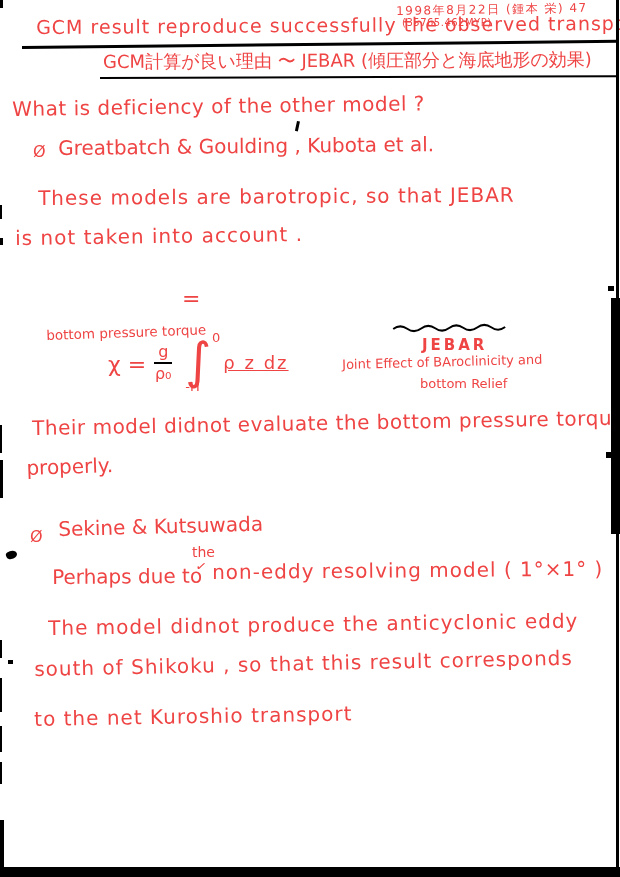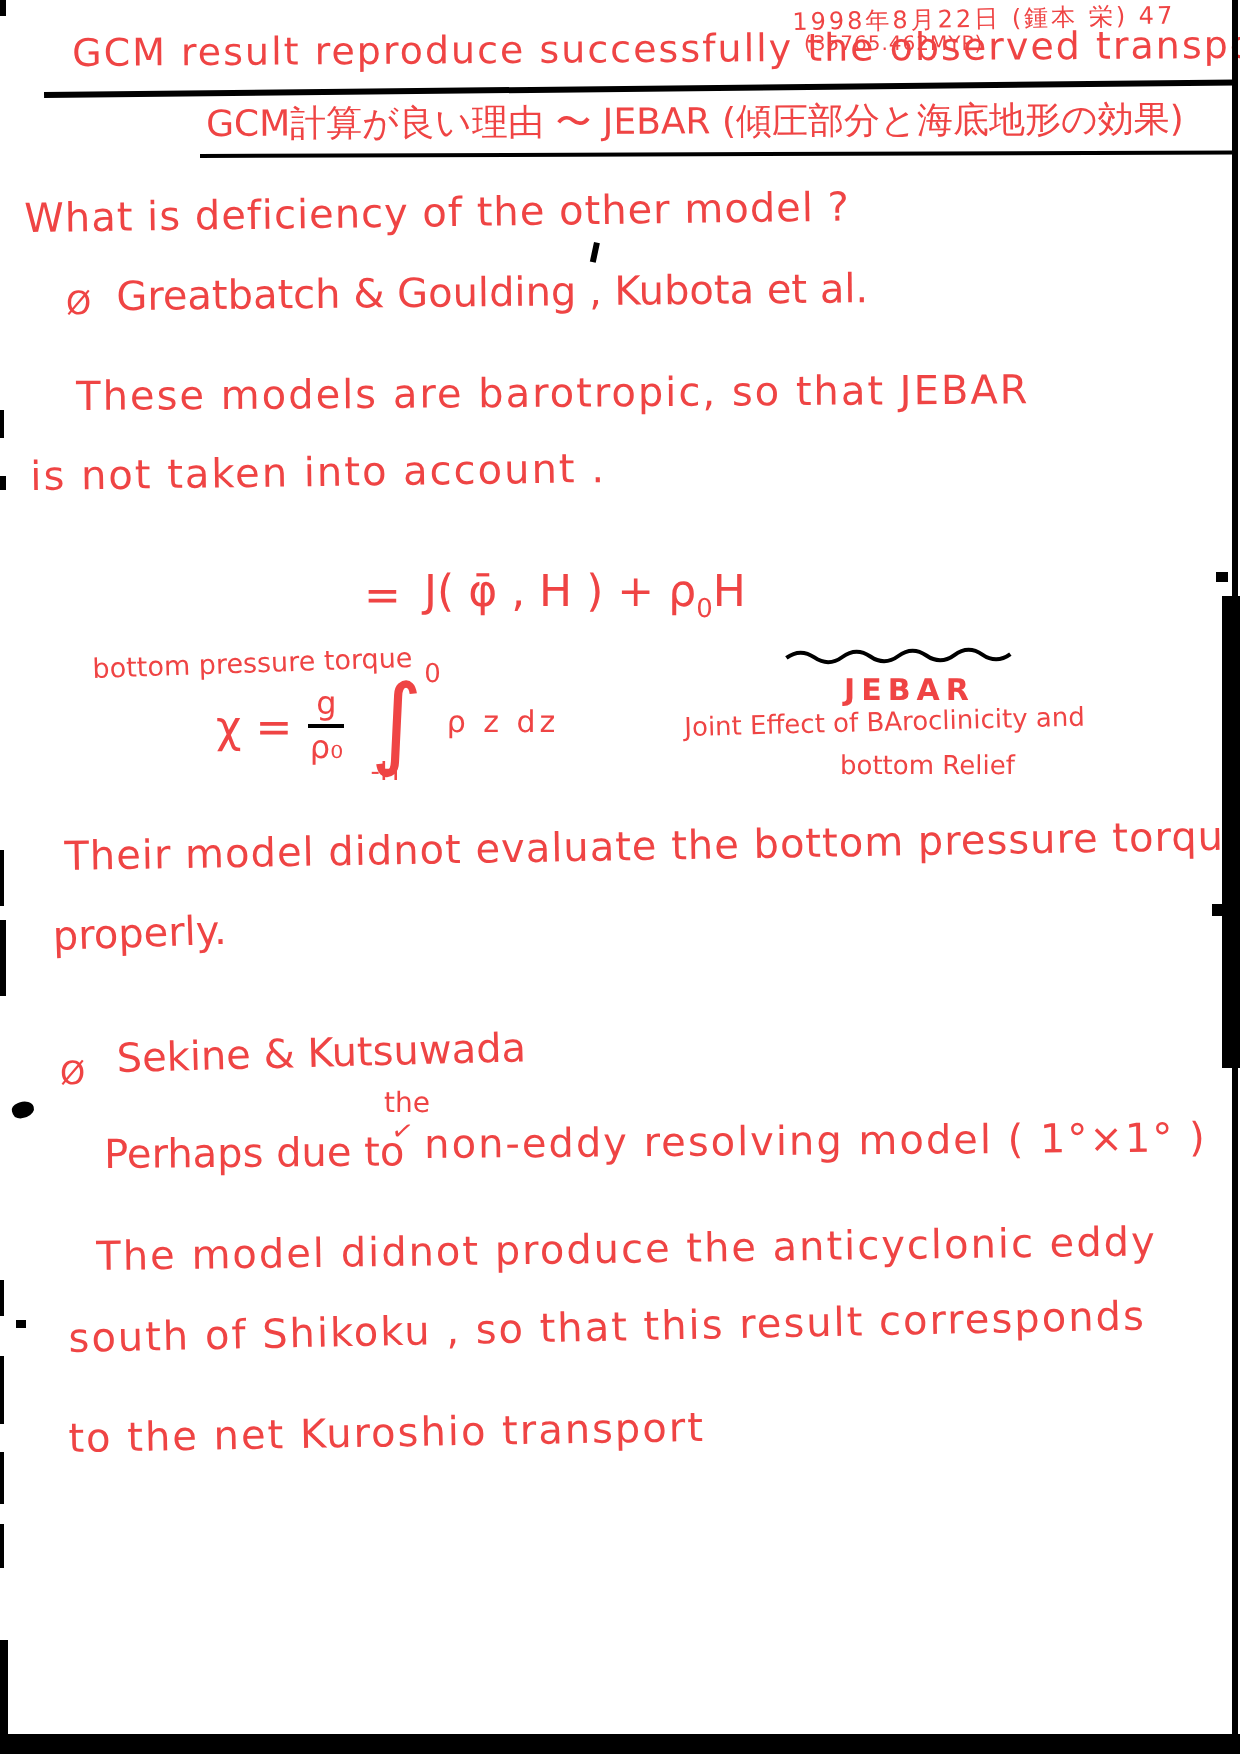--- a/index.html
+++ b/index.html
@@ -53,21 +53,21 @@
   .frac .num{border-bottom:2px solid #000;padding:0 4px 2px;}
   .frac .den{padding-top:2px;}
   .eq-rhs .frac{font-size:15px;position:relative;top:-2px;}
   .chi-row{left:108px;top:336px;display:flex;align-items:flex-start;height:62px;}
   .chi-lhs{font-size:22px;margin-top:16px;}
   .chi-frac{font-size:16px;margin-top:8px;margin-left:8px;}
   .int-wrap{position:relative;display:inline-block;margin-left:10px;}
   .int-symbol{font-size:50px;line-height:1;}
   .int-sup{position:absolute;top:-6px;right:-9px;font-size:13px;}
   .int-sub{position:absolute;bottom:-8px;left:0px;font-size:13px;}
-  .integrand{font-size:15px;margin-top:16px;margin-left:12px;letter-spacing:2px;}
+  .integrand{font-size:18px;margin-top:16px;margin-left:12px;letter-spacing:2px;text-decoration:underline;}
   
   .art{position:absolute;background:#000;transform-origin:left top;}
 </style>
 </head>
 <body>
 
 <div class="page">
 
   <div class="line hw date-line">1998年8月22日 (鍾本 栄) 47</div>
   <div class="line hw date-note">(35765.462MYP)</div>
@@ -77,23 +77,20 @@
   <div class="rule" style="left:100px;top:77px;width:518px;height:2px;transform:rotate(-.2deg);"></div>
 
   <div class="line hw question">What is deficiency of the other model ?</div>
 
   <div class="line hw bullet b1">Ø</div>
   <div class="line hw h1">Greatbatch &amp; Goulding , Kubota et al.</div>
   <div class="line hw p1a">These models are barotropic, so that JEBAR</div>
   <div class="line hw p1b">is not taken into account .</div>
 
   <div class="line hw eq eq-equals">=</div>
-  <div class="line hw eq eq-mid">
-    <span>J( φ̄ , H ) + ρ</span><sub>0</sub><span>H</span>
-  </div>
   <div class="line wavy">
     <svg width="116" height="9">
       <path d="M1 5 Q8 0 15 5 T29 5 T43 5 T57 5 T71 5 T85 5 T99 5 T113 5" stroke="#000" stroke-width="2" fill="none"></path>
     </svg>
   </div>
   <div class="line hw lbl-bpt">bottom pressure torque</div>
   <div class="line hw lbl-jebar">JEBAR</div>
   <div class="line hw lbl-jf1">Joint Effect of BAroclinicity and</div>
   <div class="line hw lbl-jf2">bottom Relief</div>
 

